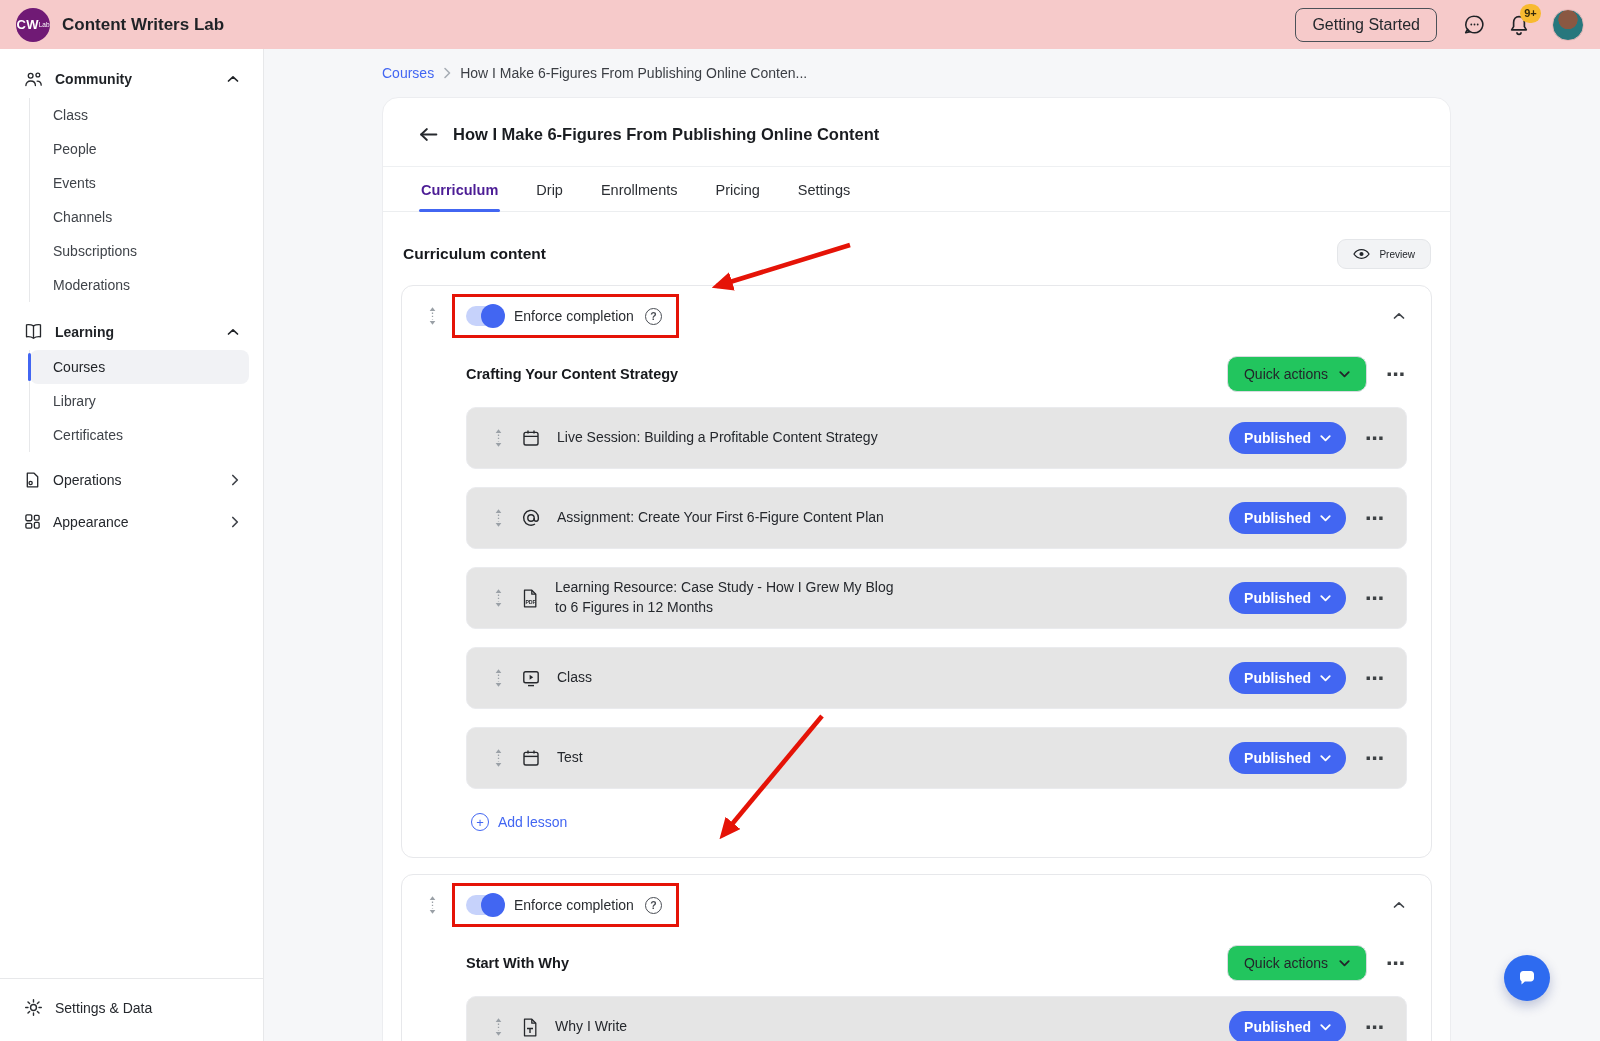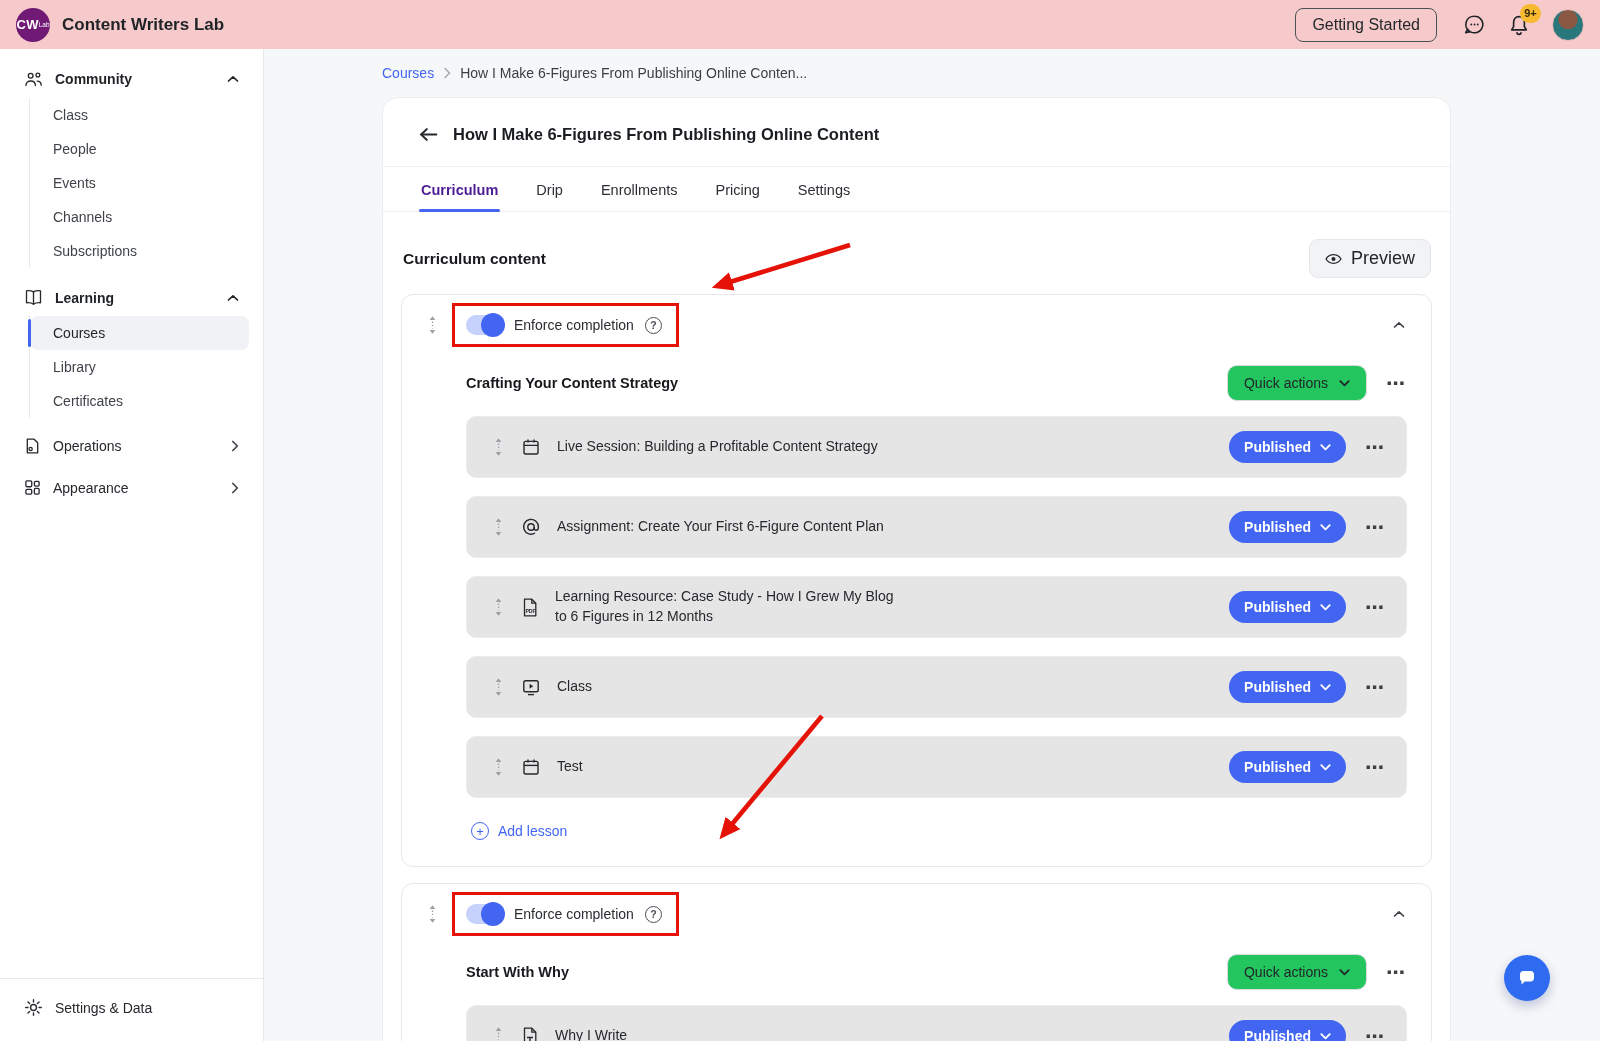--- a/index.html
+++ b/index.html
@@ -41,21 +41,21 @@
   .card{margin:4px 149px 0 118px;background:#fff;border:1px solid #ecedf0;border-radius:16px;min-height:1100px;}
   .course-header{display:flex;align-items:center;gap:15px;padding:27px 36px 22px;}
   .course-header h1{font-size:16.5px;font-weight:700;color:#1a1d21;}
   .back-arrow{cursor:pointer;color:#26292e;}
   .tabs{display:flex;gap:34px;padding:0 36px;border-top:1px solid #eef0f2;border-bottom:1px solid #eceef0;}
   .tab{padding:15px 2px 13px;font-size:14.5px;font-weight:500;color:#2c2f34;position:relative;cursor:pointer;}
   .tab.active{font-weight:600;color:#4c1d95;}
   .tab.active::after{content:"";position:absolute;left:0;right:0;bottom:-1px;height:3px;border-radius:3px;background:#4266f2;}
   .content-head{display:flex;align-items:center;justify-content:space-between;padding:27px 19px 16px 20px;}
   .content-head h2{font-size:15.5px;font-weight:700;color:#17191d;}
-  .preview-btn{display:flex;align-items:center;gap:9px;background:#f2f3f5;border:1px solid #e4e6e9;border-radius:9px;padding:8px 15px;font-size:18px;color:#22252a;cursor:pointer;}
+  .preview-btn{display:flex;align-items:center;gap:9px;background:#f2f3f5;border:1px solid #e4e6e9;border-radius:9px;padding:8px 15px;font-size:10px;color:#22252a;cursor:pointer;}
 
   #sections{padding:0 18px;}
   .section-card{border:1px solid #e7e8eb;border-radius:12px;background:#fff;margin-bottom:16px;overflow:hidden;}
   .sec-head{display:flex;align-items:center;padding:8px 26px 2px 24px;}
   .enforce-wrap{display:flex;align-items:center;gap:11px;border:3px solid #e51307;padding:9px 14px 9px 11px;margin-left:13px;}
   .toggle{position:relative;width:37px;height:20px;border-radius:10px;background:#c6d2fb;cursor:pointer;flex:none;}
   .toggle .knob{position:absolute;right:-2px;top:-2px;width:24px;height:24px;border-radius:50%;background:#4266f2;}
   .enforce-label{font-size:14px;color:#2a2d31;}
   .help{width:17px;height:17px;border:1.4px solid #4a4e55;border-radius:50%;font-size:10.5px;font-weight:600;color:#4a4e55;display:flex;align-items:center;justify-content:center;cursor:pointer;}
   .collapse{margin-left:auto;cursor:pointer;color:#3f4349;}
@@ -125,20 +125,21 @@
             <polyline points="1.5,6 6,1.8 10.5,6"></polyline>
           </svg>
         </span>
       </div>
       <div class="group-list">
         <div class="sub-item">Class</div>
         <div class="sub-item">People</div>
         <div class="sub-item">Events</div>
         <div class="sub-item">Channels</div>
         <div class="sub-item">Subscriptions</div>
+        <div class="sub-item">Moderations</div>
       </div>
       <div class="group-head">
         <span class="ic ">
           <svg width="19" height="17" viewBox="0 0 20 18" fill="none" stroke="#26282c" stroke-width="1.4" stroke-linejoin="round">
             <path d="M10 3.1C8 1.9 5.6 1.6 2.6 1.9v12.7c3-.3 5.4.1 7.4 1.5 2-1.4 4.4-1.8 7.4-1.5V1.9c-3-.3-5.4 0-7.4 1.2z"></path>
             <line x1="10" y1="3.1" x2="10" y2="16.1"></line>
           </svg>
         </span>
         <span>Learning</span>
         <span class="ic chev">

